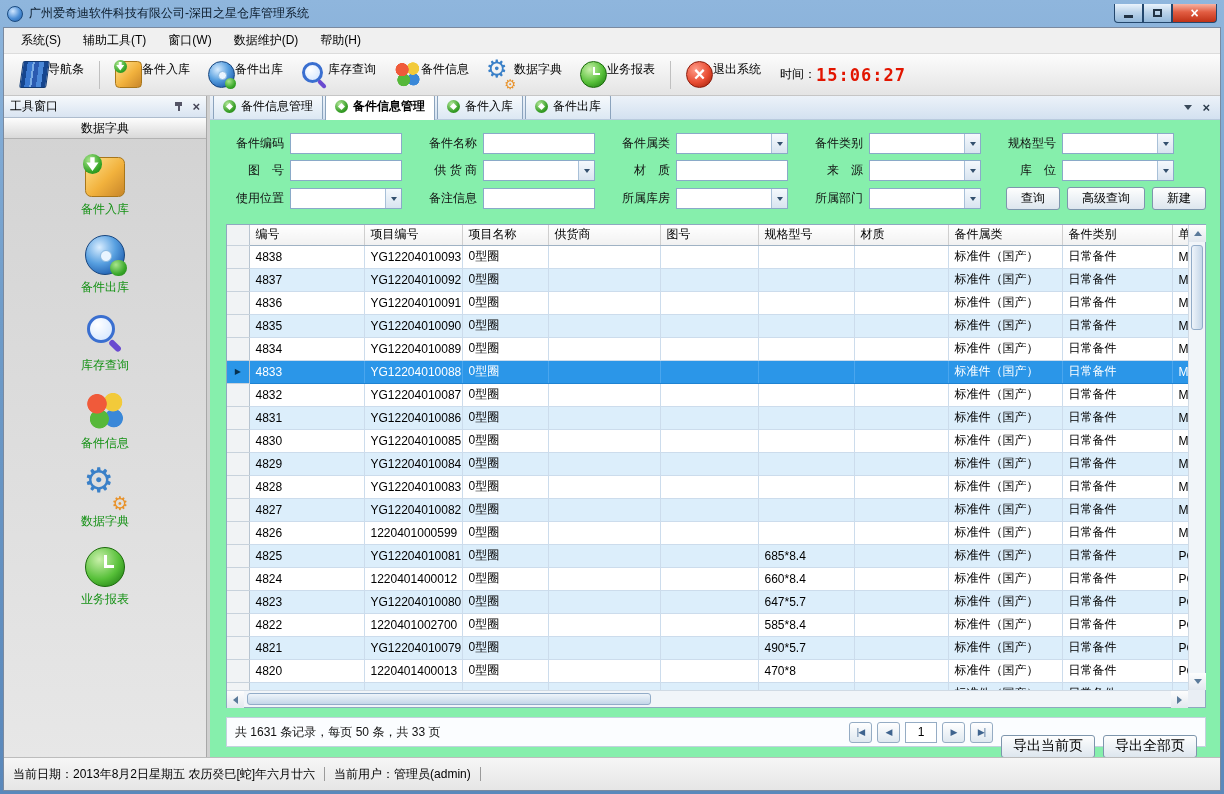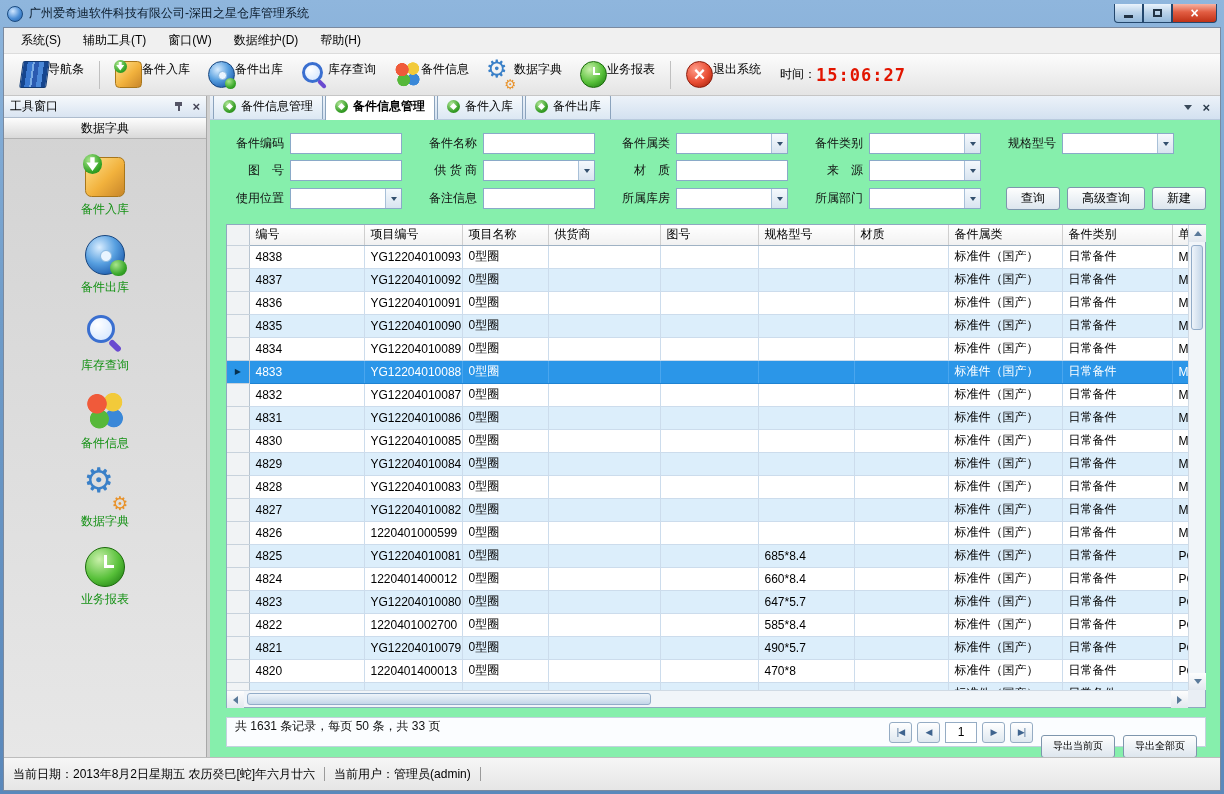--- a/index.html
+++ b/index.html
@@ -136,26 +136,26 @@
   .sb-btn.up { top:0; left:0; } .sb-btn.down { bottom:0; left:0; }
   .sb-btn.left { left:0; top:0; } .sb-btn.right { right:0; top:0; }
   .sb-btn.up::before { content:""; border-left:4px solid transparent; border-right:4px solid transparent; border-bottom:5px solid #5a7a9a; }
   .sb-btn.down::before { content:""; border-left:4px solid transparent; border-right:4px solid transparent; border-top:5px solid #5a7a9a; }
   .sb-btn.left::before { content:""; border-top:4px solid transparent; border-bottom:4px solid transparent; border-right:5px solid #5a7a9a; }
   .sb-btn.right::before { content:""; border-top:4px solid transparent; border-bottom:4px solid transparent; border-left:5px solid #5a7a9a; }
   .sb-thumb-v { position:absolute; left:2px; right:2px; top:20px; height:85px; background:linear-gradient(90deg,#eef4fa,#c4d6e8); border:1px solid #92acc8; border-radius:3px; }
   .sb-thumb-h { position:absolute; top:2px; bottom:2px; left:20px; width:42%; background:linear-gradient(#eef4fa,#c4d6e8); border:1px solid #92acc8; border-radius:3px; }
 
   
-  .pager { margin:9px 14px 0 16px; height:30px; flex:none; background:#fbfdff; border:1px solid #c3d1de; display:flex; padding:0 8px; }
+  .pager { margin:9px 14px 0 16px; height:30px; flex:none; background:#fbfdff; border:1px solid #c3d1de; display:flex; align-items:center; padding:0 8px; }
   .pager-summary { color:#111; }
   .pager-right { margin-left:auto; display:flex; align-items:center; gap:5px; }
   .nav-btn { width:23px; height:21px; border:1px solid #95acc4; border-radius:3px; background:linear-gradient(#ffffff,#dfe8f0); color:#3f648f; font-size:9px; display:flex; align-items:center; justify-content:center; cursor:pointer; letter-spacing:-1px; }
   .page-input { width:32px; height:21px; border:1px solid #95acc4; text-align:center; font-size:12px; font-family:inherit; }
-  .export-btn { height:23px; padding:0 11px; border:1px solid #7e96ad; border-radius:3px; background:linear-gradient(#fefefe,#dde6ee); font-size:10px; font-family:inherit; cursor:pointer; margin-left:3px;margin-top:28px; }
+  .export-btn { height:23px; padding:0 11px; border:1px solid #7e96ad; border-radius:3px; background:linear-gradient(#fefefe,#dde6ee); font-size:14px; font-family:inherit; cursor:pointer; margin-left:3px;margin-top:28px; }
 
   
   .statusbar { height:18px; flex:none; background:linear-gradient(#f6f6f6,#e6e6e6); border-top:1px solid #bcbcbc; display:flex; align-items:center; gap:9px; padding:16px 9px; }
   .status-sep { width:1px; height:14px; background:#9a9a9a; }
 </style>
 </head>
 <body>
 
 <div class="window">
   <div class="titlebar">
@@ -333,20 +333,27 @@
                     <span class="combo-box"></span>
                     <span class="combo-btn"></span>
                   </div>
                 </div>
                 <div class="field">
                   <label class="f-label">材　质</label>
                   <input class="text-input" style="">
                 </div>
                 <div class="field">
                   <label class="f-label">来　源</label>
+                  <div class="combo">
+                    <span class="combo-box"></span>
+                    <span class="combo-btn"></span>
+                  </div>
+                </div>
+                <div class="field">
+                  <label class="f-label">库　位</label>
                   <div class="combo">
                     <span class="combo-box"></span>
                     <span class="combo-btn"></span>
                   </div>
                 </div>
               </div>
               <div class="search-row">
                 <div class="field">
                   <label class="f-label">使用位置</label>
                   <div class="combo">

